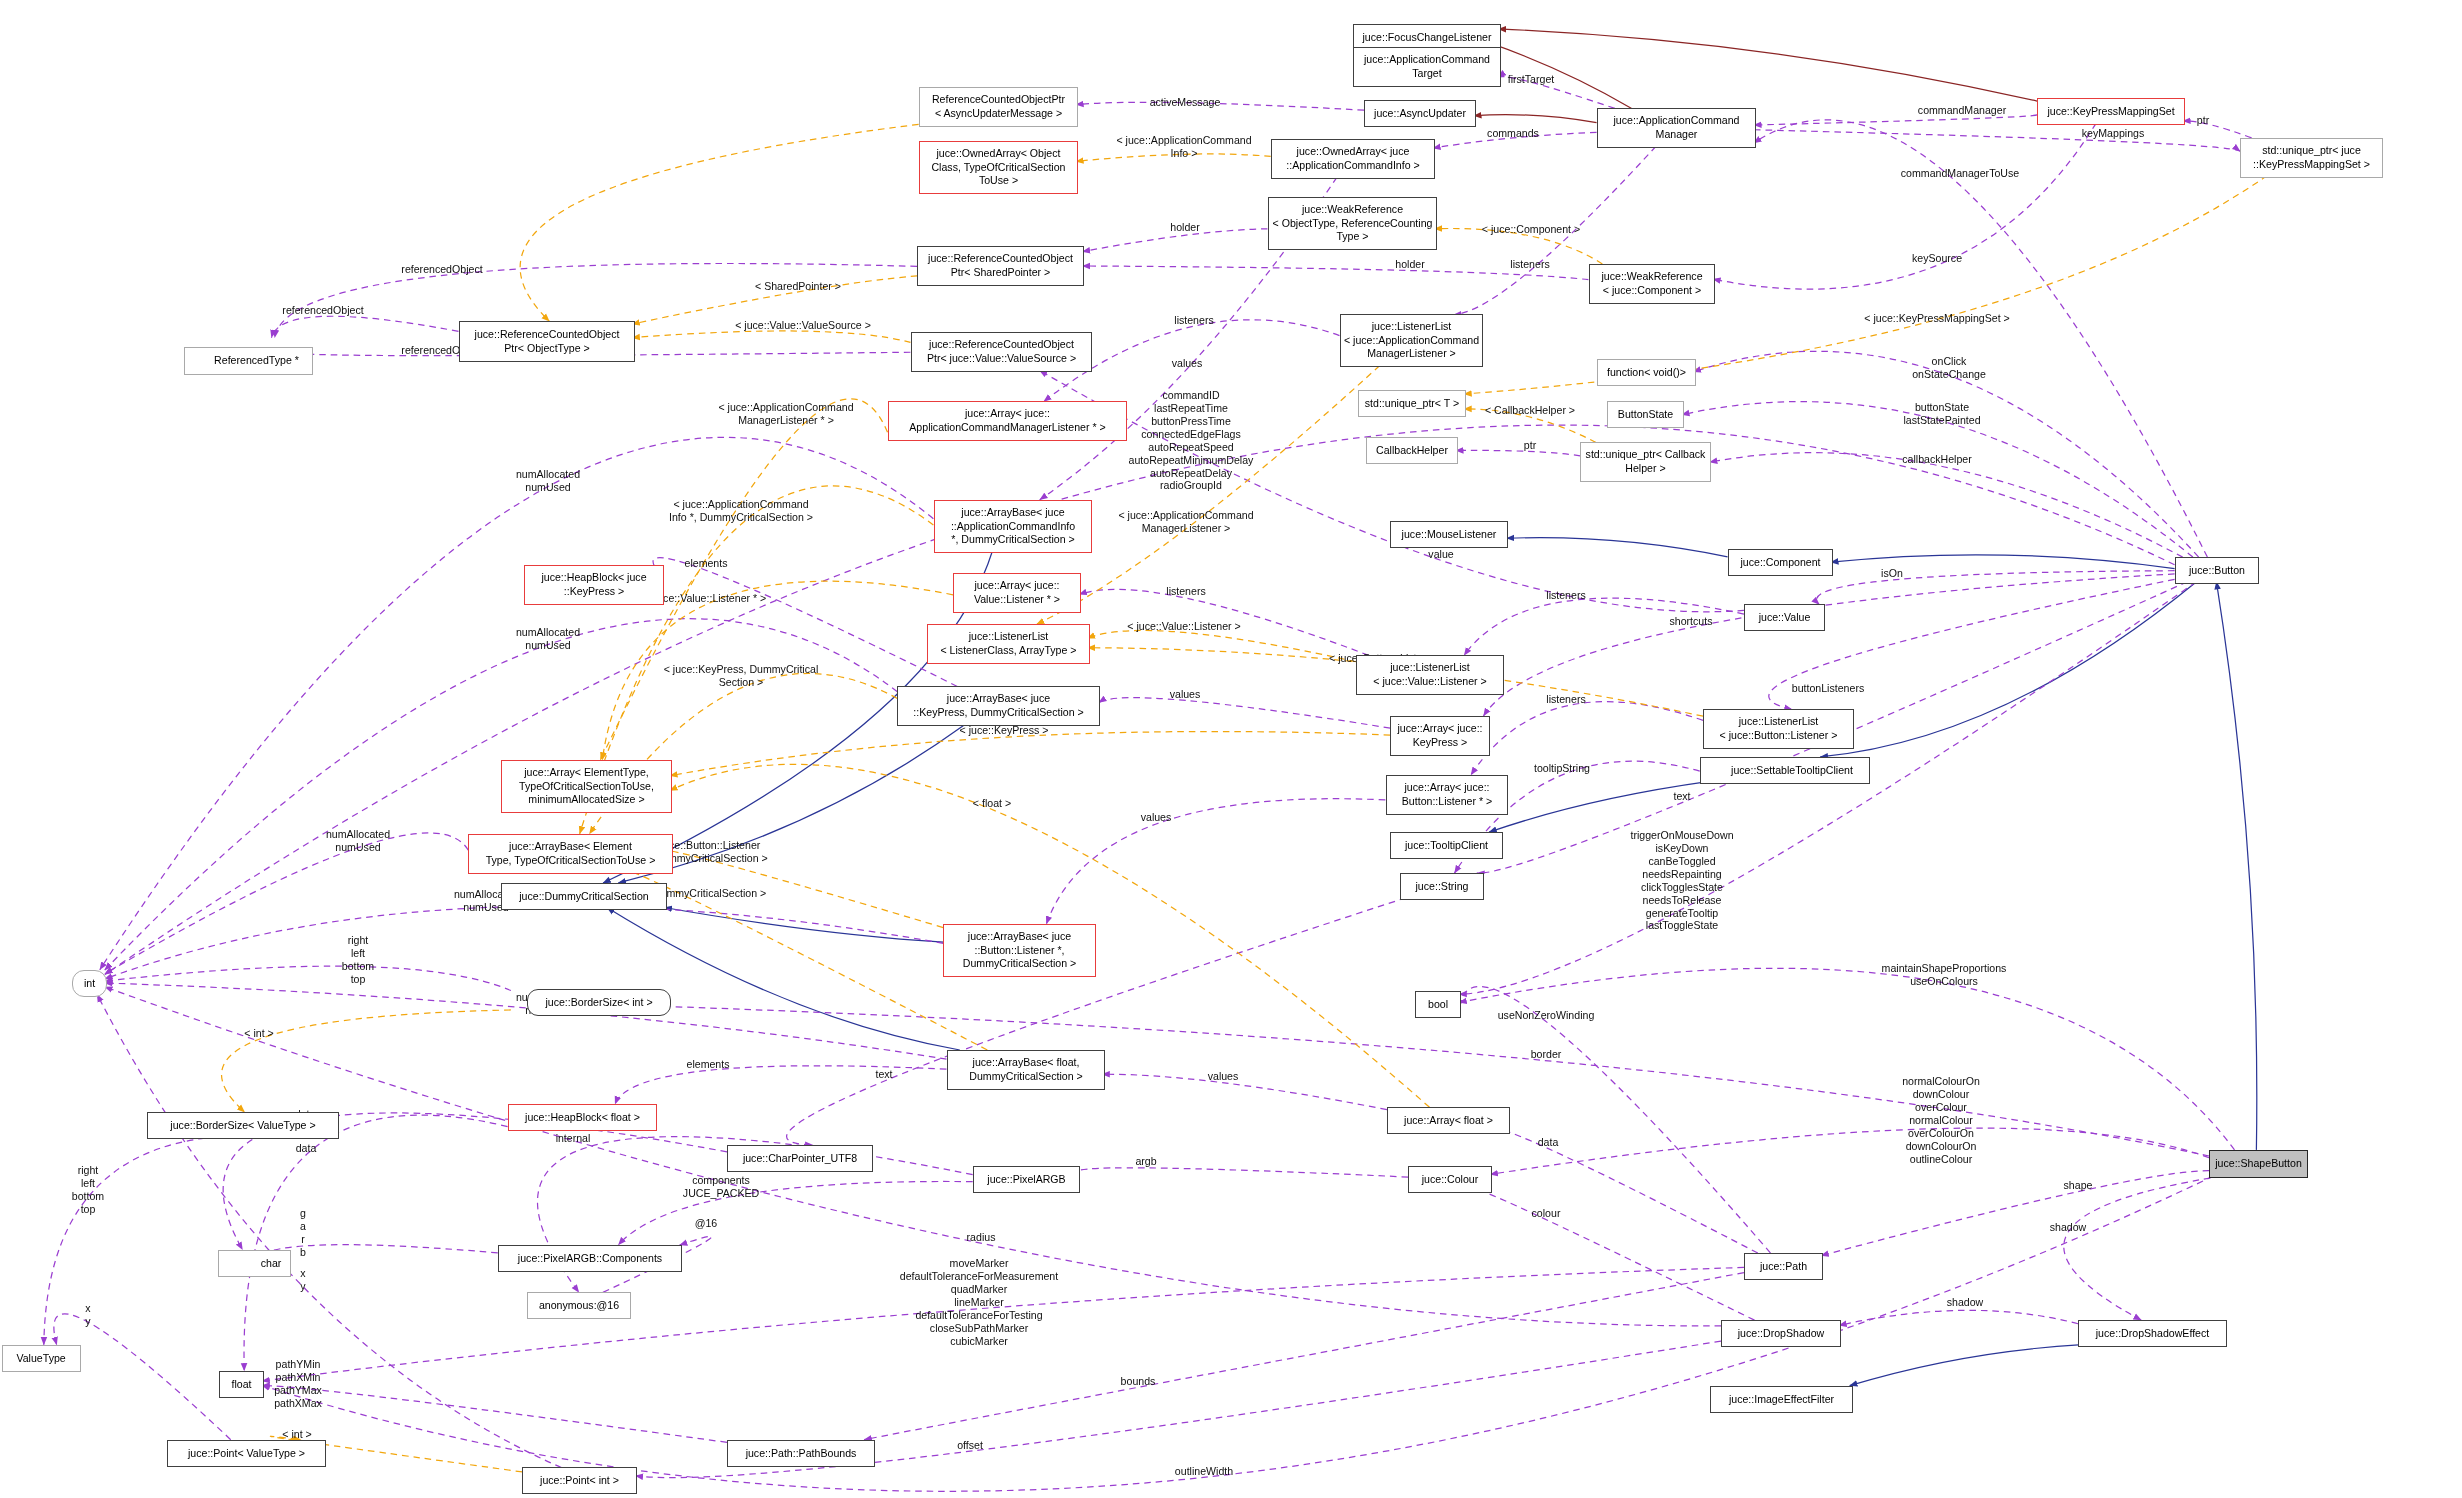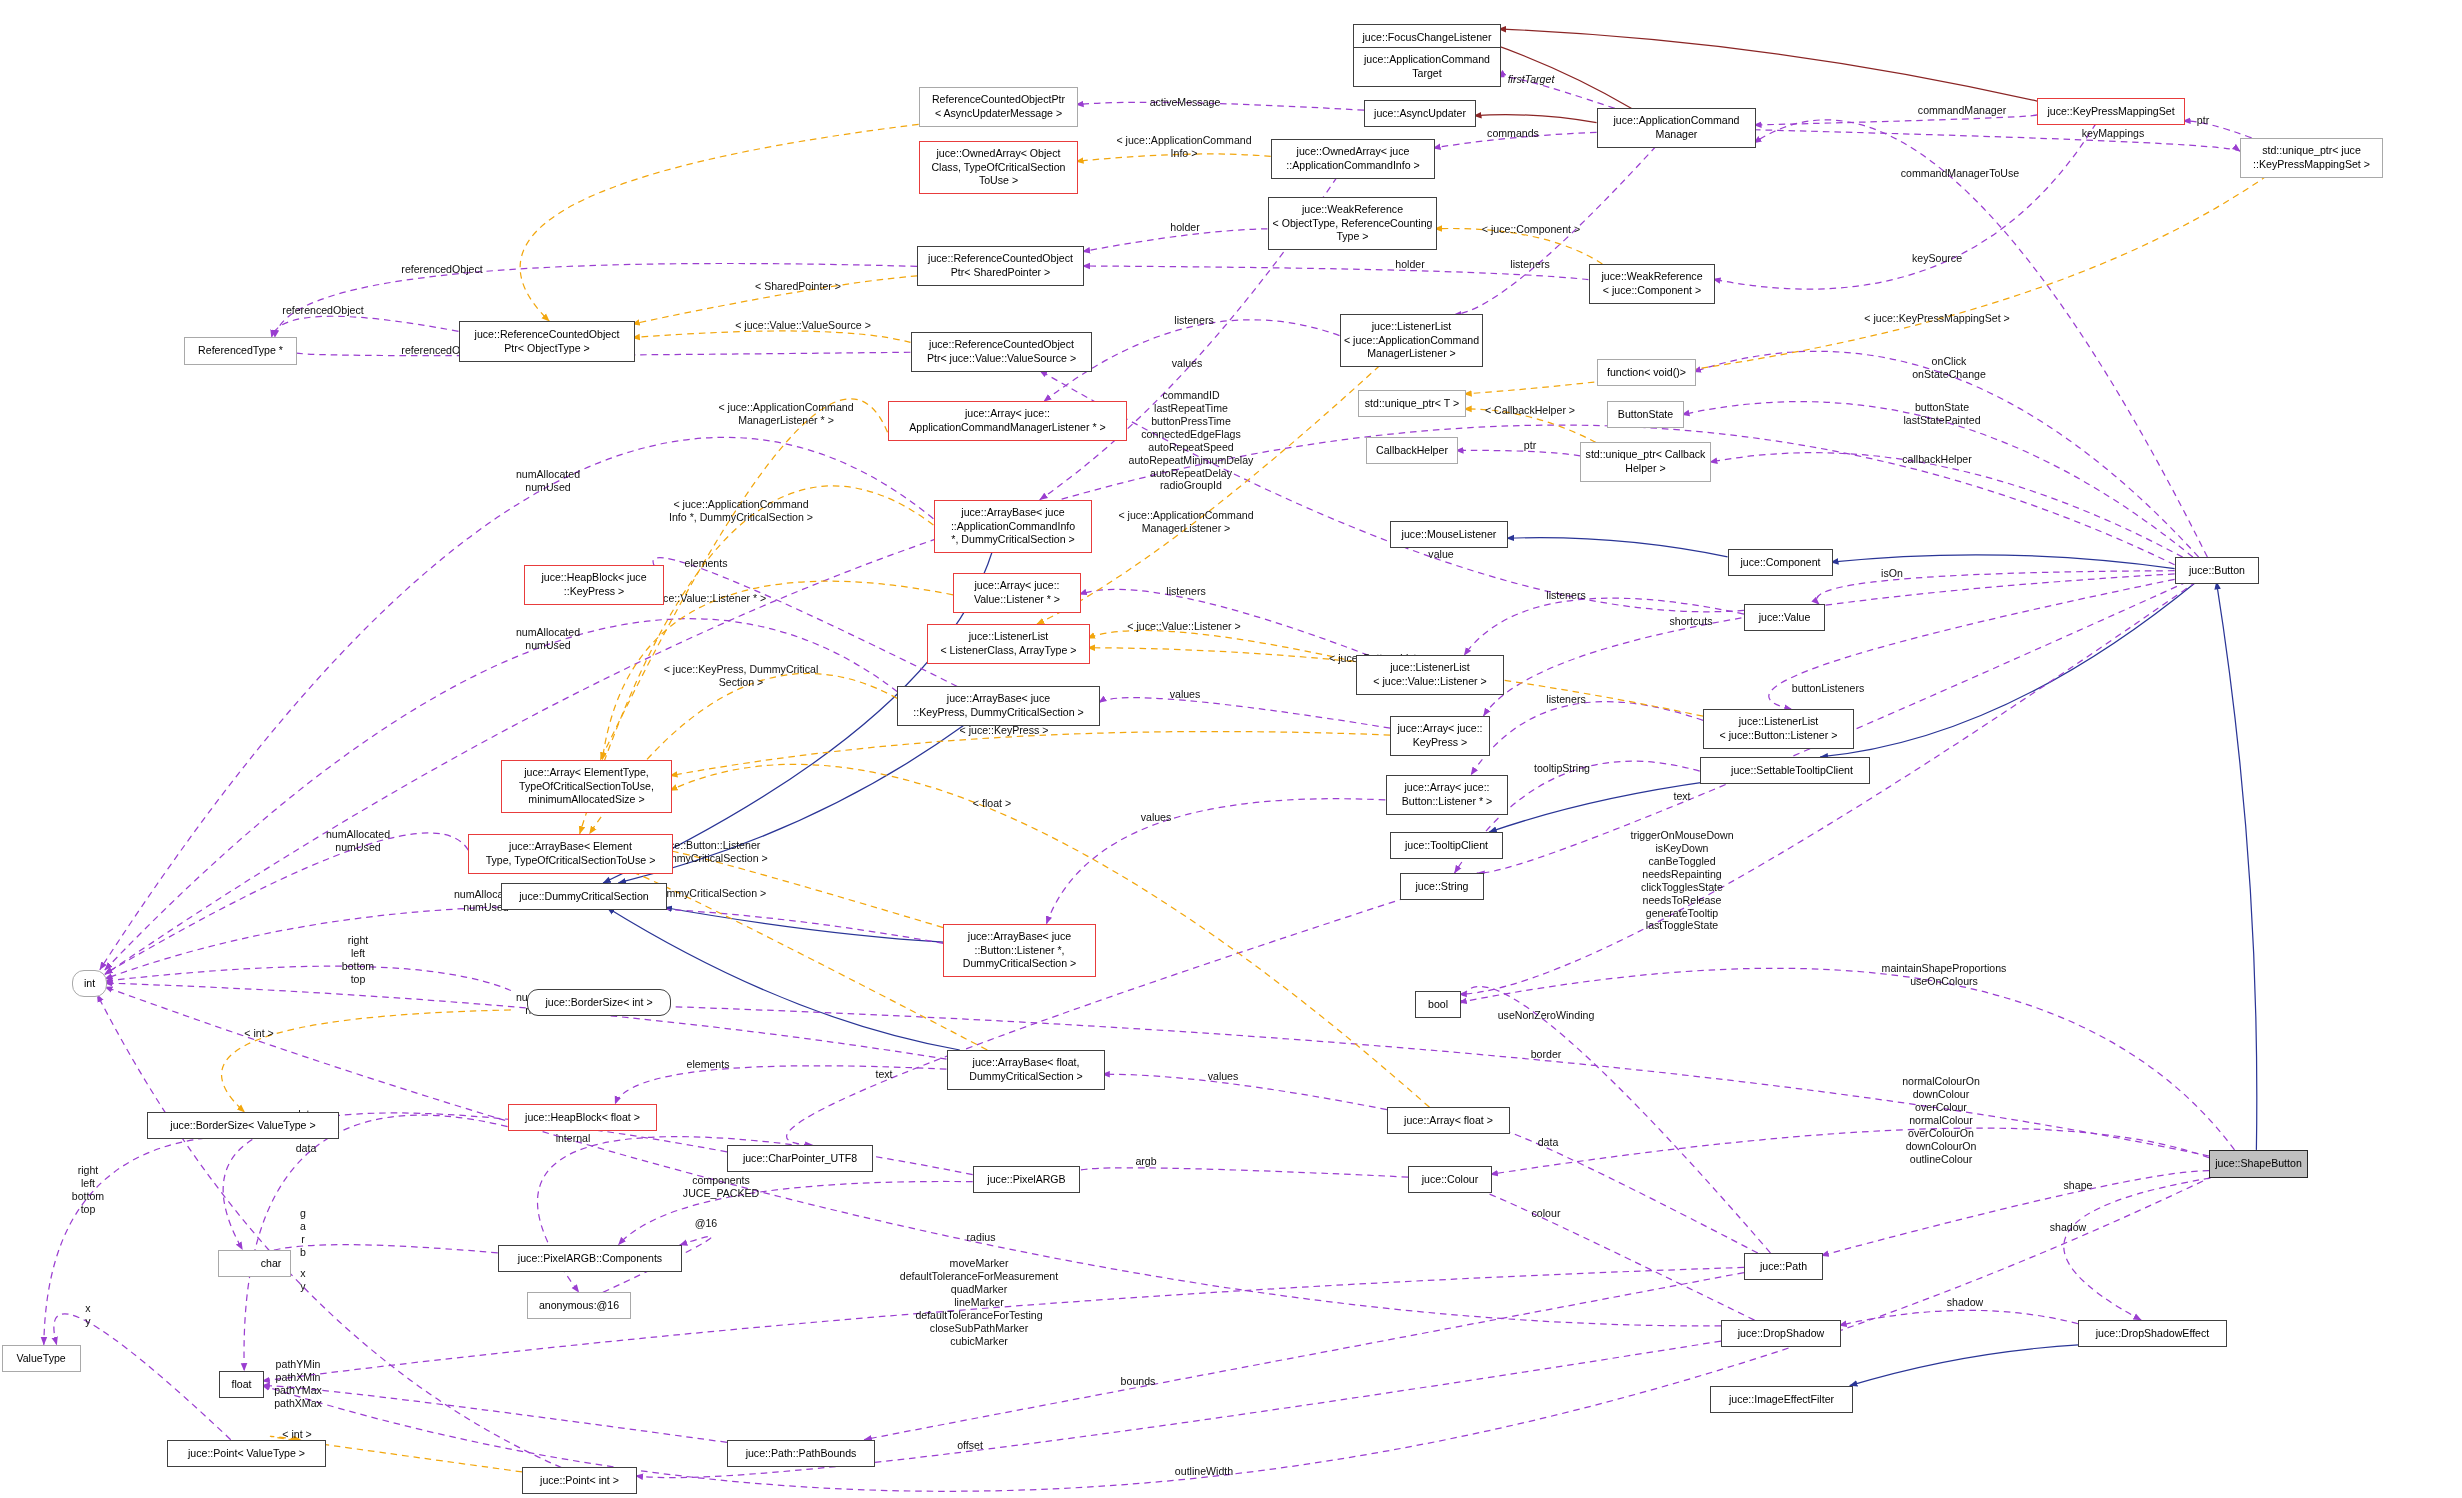--- a/index.html
+++ b/index.html
@@ -129,21 +129,21 @@
       <path d="M1164,726.0474934036939 Q774.1900452488687,648.9762532981531 735.6199095022624,928" fill="none" stroke="#f2a60d" stroke-width="1.5" stroke-dasharray="8,6" marker-end="url(#arr-o)"></path>
       <path d="M1698,897.3383458646616 Q1194,877.7770110207025 818,947.1076320939335" fill="none" stroke="#f2a60d" stroke-width="1.5" stroke-dasharray="8,6" marker-end="url(#arr-o)"></path>
       <path d="M1745.9551451187335,1352 Q1140.0224274406332,817.4889112903224 818,965.0221774193549" fill="none" stroke="#f2a60d" stroke-width="1.5" stroke-dasharray="8,6" marker-end="url(#arr-o)"></path>
       <path d="M1140,640.7121212121212 Q886.0062344139651,450.6439393939394 707.9875311720698,1018" fill="none" stroke="#f2a60d" stroke-width="1.5" stroke-dasharray="8,6" marker-end="url(#arr-o)"></path>
       <path d="M1096,852.7738853503184 Q902.0422885572139,744.6130573248408 719.9154228855722,1018" fill="none" stroke="#f2a60d" stroke-width="1.5" stroke-dasharray="8,6" marker-end="url(#arr-o)"></path>
       <path d="M1152,1132.5078534031413 Q738,1008.2581214912004 820,1046.9759036144578" fill="none" stroke="#f2a60d" stroke-width="1.5" stroke-dasharray="8,6" marker-end="url(#arr-o)"></path>
       <path d="M1205.888888888889,1282 Q708.9941520467836,1023 756.1228070175439,1064" fill="none" stroke="#f2a60d" stroke-width="1.5" stroke-dasharray="8,6" marker-end="url(#arr-o)"></path>
       <path d="M624,1233.1316455696203 Q170.55769230769232,1242.4341772151897 298.88461538461536,1358" fill="none" stroke="#f2a60d" stroke-width="1.5" stroke-dasharray="8,6" marker-end="url(#arr-o)"></path>
       <path d="M638,1797.3720930232557 Q223.25,1740.3139534883721 367.5,1758" fill="none" stroke="#f2a60d" stroke-width="1.5" stroke-dasharray="8,6" marker-end="url(#arr-o)"></path>
     </svg>
-<div class="elabel" style="left: 1531px; top: 79px; font-style: italic;">firstTarget</div>
+<div class="elabel" style="left: 1531px; top: 79px;">firstTarget</div>
     <div class="elabel" style="left: 1185px; top: 102px;">activeMessage</div>
     <div class="elabel" style="left: 1513px; top: 133px;">commands</div>
     <div class="elabel" style="left: 1962px; top: 110px;">commandManager</div>
     <div class="elabel" style="left: 2203px; top: 120px;">ptr</div>
     <div class="elabel" style="left: 2113px; top: 133px;">keyMappings</div>
     <div class="elabel" style="left: 1960px; top: 173px;">commandManagerToUse</div>
     <div class="elabel" style="left: 1184px; top: 147px;">&lt; juce::ApplicationCommand
 Info &gt;</div>
     <div class="elabel" style="left: 1185px; top: 227px;">holder</div>
     <div class="elabel" style="left: 1410px; top: 264px;">holder</div>
@@ -303,21 +303,21 @@
 &lt; juce::ApplicationCommand
 ManagerListener &gt;</div>
     <div class="node gray" style="left: 1597px; top: 359px; width: 97px; height: 24.6px;">function&lt; void()&gt;</div>
     <div class="node gray" style="left: 1358px; top: 390px; width: 106px; height: 24.6px;">std::unique_ptr&lt; T &gt;</div>
     <div class="node gray" style="left: 1607px; top: 401px; width: 75px; height: 24.6px;">ButtonState</div>
     <div class="node gray" style="left: 1366px; top: 437px; width: 90px; height: 24.6px;">CallbackHelper</div>
     <div class="node gray" style="left: 1580px; top: 442px; width: 129px; height: 38px;">std::unique_ptr&lt; Callback
 Helper &gt;</div>
     <div class="node" style="left: 917px; top: 246px; width: 165px; height: 38px;">juce::ReferenceCountedObject
 Ptr&lt; SharedPointer &gt;</div>
-    <div class="node gray" style="left: 184px; top: 337px; width: 111px; height: 26px;">ReferencedType *</div>
+    <div class="node gray" style="left: 184px; top: 347px; width: 111px; height: 26px; padding-left: 16px;">ReferencedType *</div>
     <div class="node" style="left: 459px; top: 321px; width: 174px; height: 39px;">juce::ReferenceCountedObject
 Ptr&lt; ObjectType &gt;</div>
     <div class="node" style="left: 911px; top: 332px; width: 179px; height: 38px;">juce::ReferenceCountedObject
 Ptr&lt; juce::Value::ValueSource &gt;</div>
     <div class="node red" style="left: 888px; top: 401px; width: 237px; height: 38px;">juce::Array&lt; juce::
 ApplicationCommandManagerListener * &gt;</div>
     <div class="node red" style="left: 934px; top: 500px; width: 156px; height: 51px;">juce::ArrayBase&lt; juce
 ::ApplicationCommandInfo
 *, DummyCriticalSection &gt;</div>
     <div class="node red" style="left: 524px; top: 565px; width: 138px; height: 38px;">juce::HeapBlock&lt; juce

